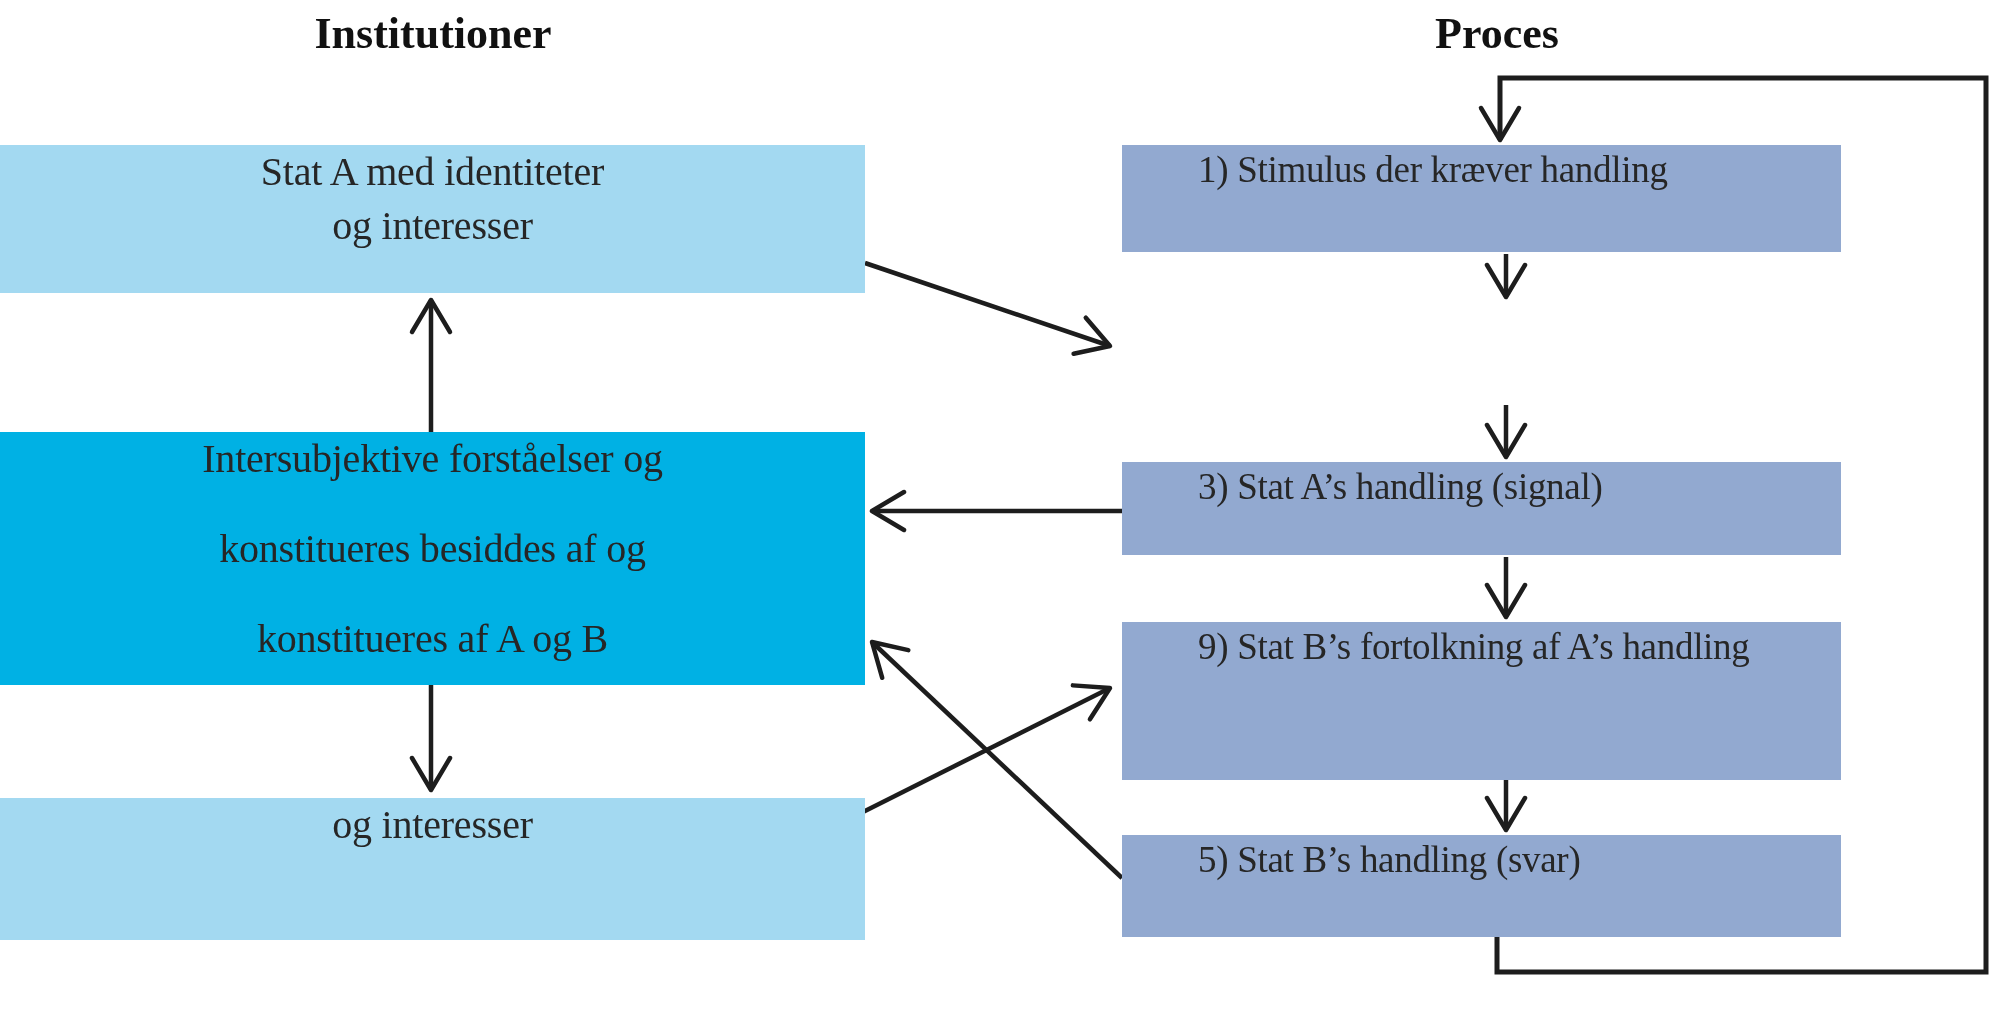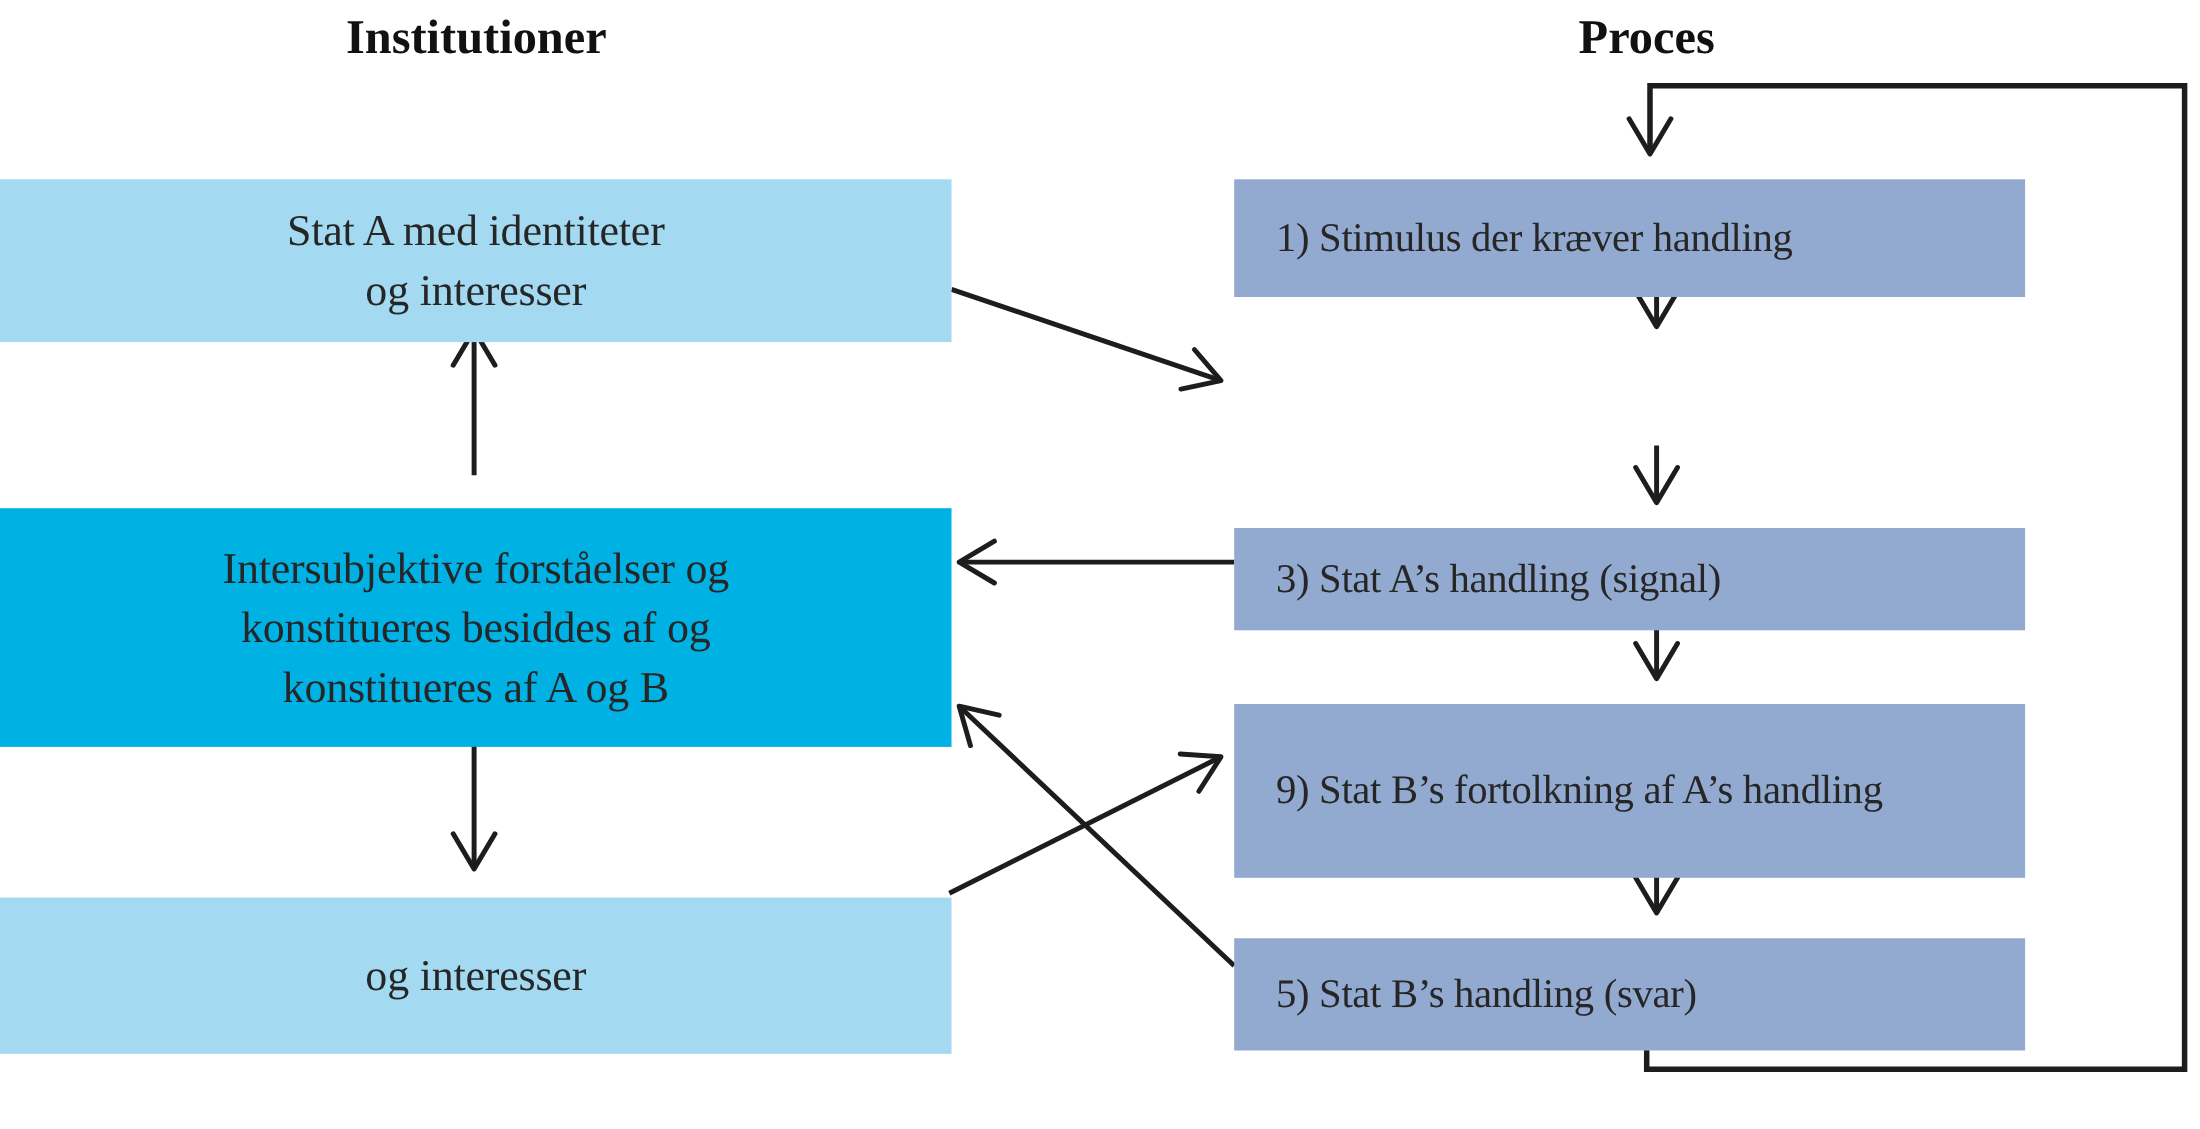--- a/index.html
+++ b/index.html
@@ -9,35 +9,35 @@
   }
   .col-title{
     position:absolute;top:8px;height:56px;
     font-weight:700;font-size:44px;line-height:52px;color:#111111;
     text-align:center;
   }
   #title-institutions{left:133px;width:600px;}
   #title-process{left:1297px;width:400px;}
 
   .box{
-    position:absolute;display:flex;flex-direction:column;justify-content:center;
-    color:#262626;box-sizing:border-box;margin-top:18px;
+    position:absolute;display:flex;flex-direction:column;
+    color:#262626;box-sizing:border-box;
   }
   .inst{
     left:0;width:865px;text-align:center;
     font-size:40px;line-height:54px;letter-spacing:-0.2px;
   }
   #box-a   {top:145px;height:148px;background:var(--state-box,#a3d9f1);}
-  #box-mid {top:444px;height:217px;background:var(--institution-box,#00b1e4);}
+  #box-mid {top:432px;height:253px;background:var(--institution-box,#00b1e4);gap:36px;}
   #box-b   {top:798px;height:142px;background:var(--state-box,#a3d9f1);}
 
   .step{
     left:1122px;width:719px;background:var(--process-box,#92a9d0);
     font-size:37px;line-height:50px;letter-spacing:-0.3px;
-    padding-left:38px;text-align:left;
+    padding-left:76px;text-align:left;
   }
   #step-1{top:145px;height:107px;}
   #step-2{top:302px;height:101px;}
   #step-3{top:462px;height:93px;}
   #step-4{top:622px;height:158px;}
   #step-5{top:835px;height:102px;}
 
   svg.arrows{
     position:absolute;left:0;top:0;width:2000px;height:1026px;
     color:var(--arrow,#1d1d1d);pointer-events:none;

